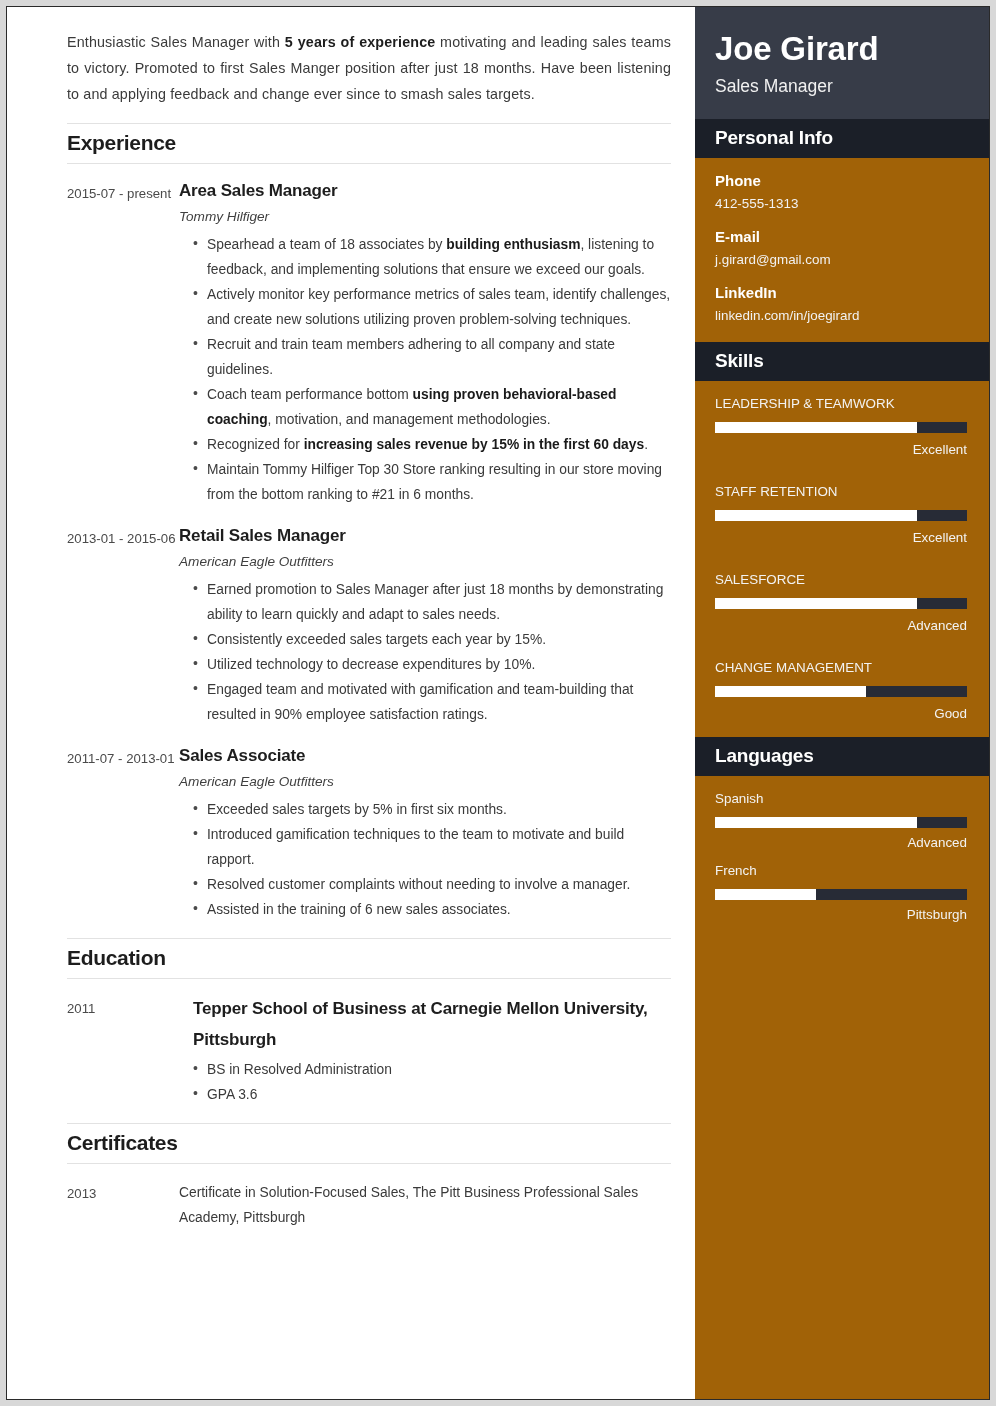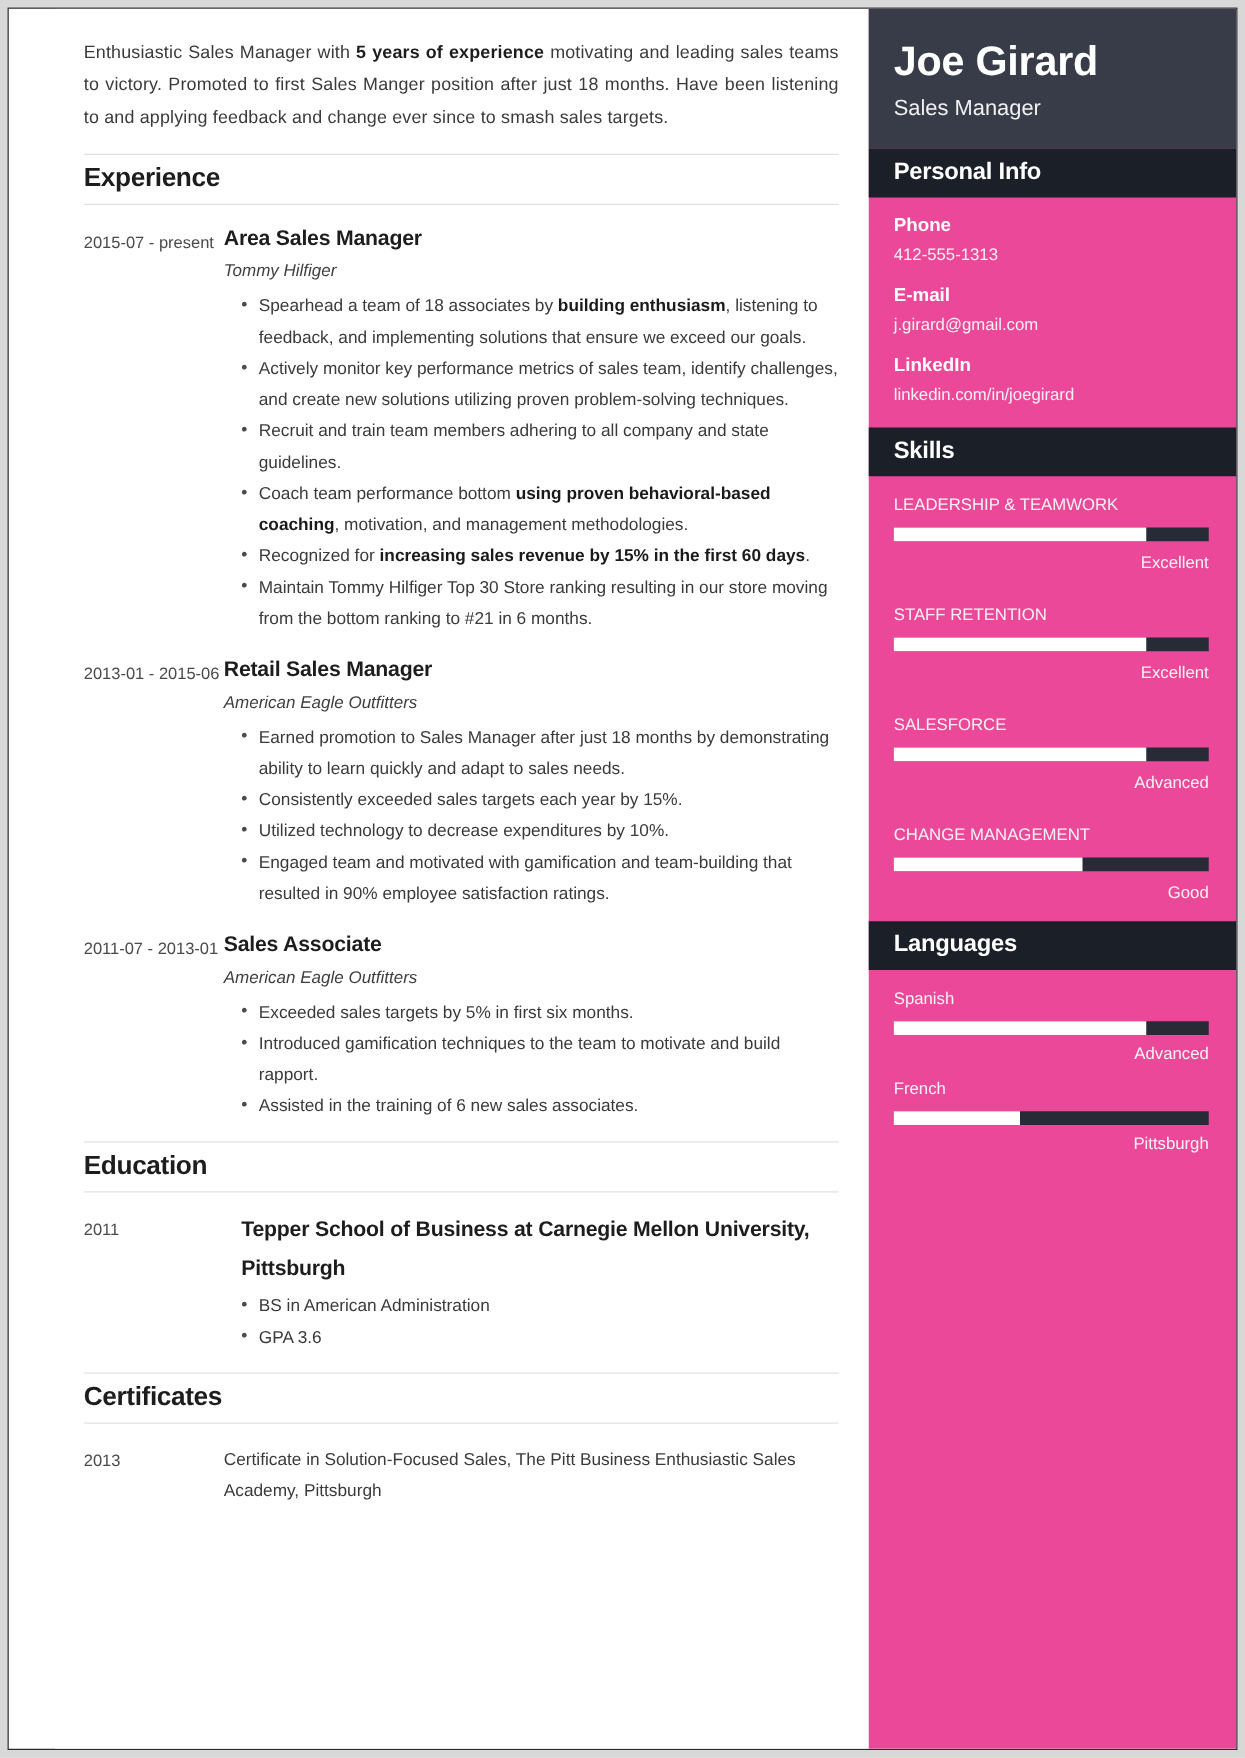--- a/index.html
+++ b/index.html
@@ -129,21 +129,21 @@
     line-height: 25px;
     color: #3a3a3a;
     margin: 0;
     padding-top: 2px;
   }
 
   
   .sidebar {
     width: 294px;
     flex: 0 0 294px;
-    background: #ec4899;
+    background: #a16207;
     color: #fff;
     box-sizing: border-box;
   }
   .side-hero {
     background: #373c48;
     padding: 22px 20px 20px 20px;
   }
   .hero-name {
     font-size: 33px;
     font-weight: bold;
@@ -258,50 +258,51 @@
               </div>
             </div>
             <div class="entry">
               <div class="entry-date">2011-07 - 2013-01</div>
               <div class="entry-body">
                 <div class="job-title">Sales Associate</div>
                 <div class="job-org">American Eagle Outfitters</div>
                 <ul class="bullets">
                   <li><span>Exceeded sales targets by 5% in first six months.</span></li>
                   <li><span>Introduced gamification techniques to the team to motivate and build rapport.</span></li>
+                  <li><span>Resolved customer complaints without needing to involve a manager.</span></li>
                   <li><span>Assisted in the training of 6 new sales associates.</span></li>
                 </ul>
               </div>
             </div>
           </div>
       </div>
 
       <div class="section">
         <div class="sec-head">Education</div>
         <div id="education-list">
             <div class="entry">
               <div class="entry-date">2011</div>
               <div class="entry-body">
                 <div class="edu-title">Tepper School of Business at Carnegie Mellon University, Pittsburgh</div>
                 <ul class="bullets">
-                  <li>BS in American Administration</li>
+                  <li>BS in Resolved Administration</li>
                   <li>GPA 3.6</li>
                 </ul>
               </div>
             </div>
           </div>
       </div>
 
       <div class="section">
         <div class="sec-head">Certificates</div>
         <div id="certificates-list">
             <div class="entry">
               <div class="entry-date">2013</div>
               <div class="entry-body">
-                <p class="plain-text">Certificate in Solution-Focused Sales, The Pitt Business Enthusiastic Sales Academy, Pittsburgh</p>
+                <p class="plain-text">Certificate in Solution-Focused Sales, The Pitt Business Professional Sales Academy, Pittsburgh</p>
               </div>
             </div>
           </div>
       </div>
 
     </div>
 
     <div class="sidebar">
 
       <div class="side-hero">

